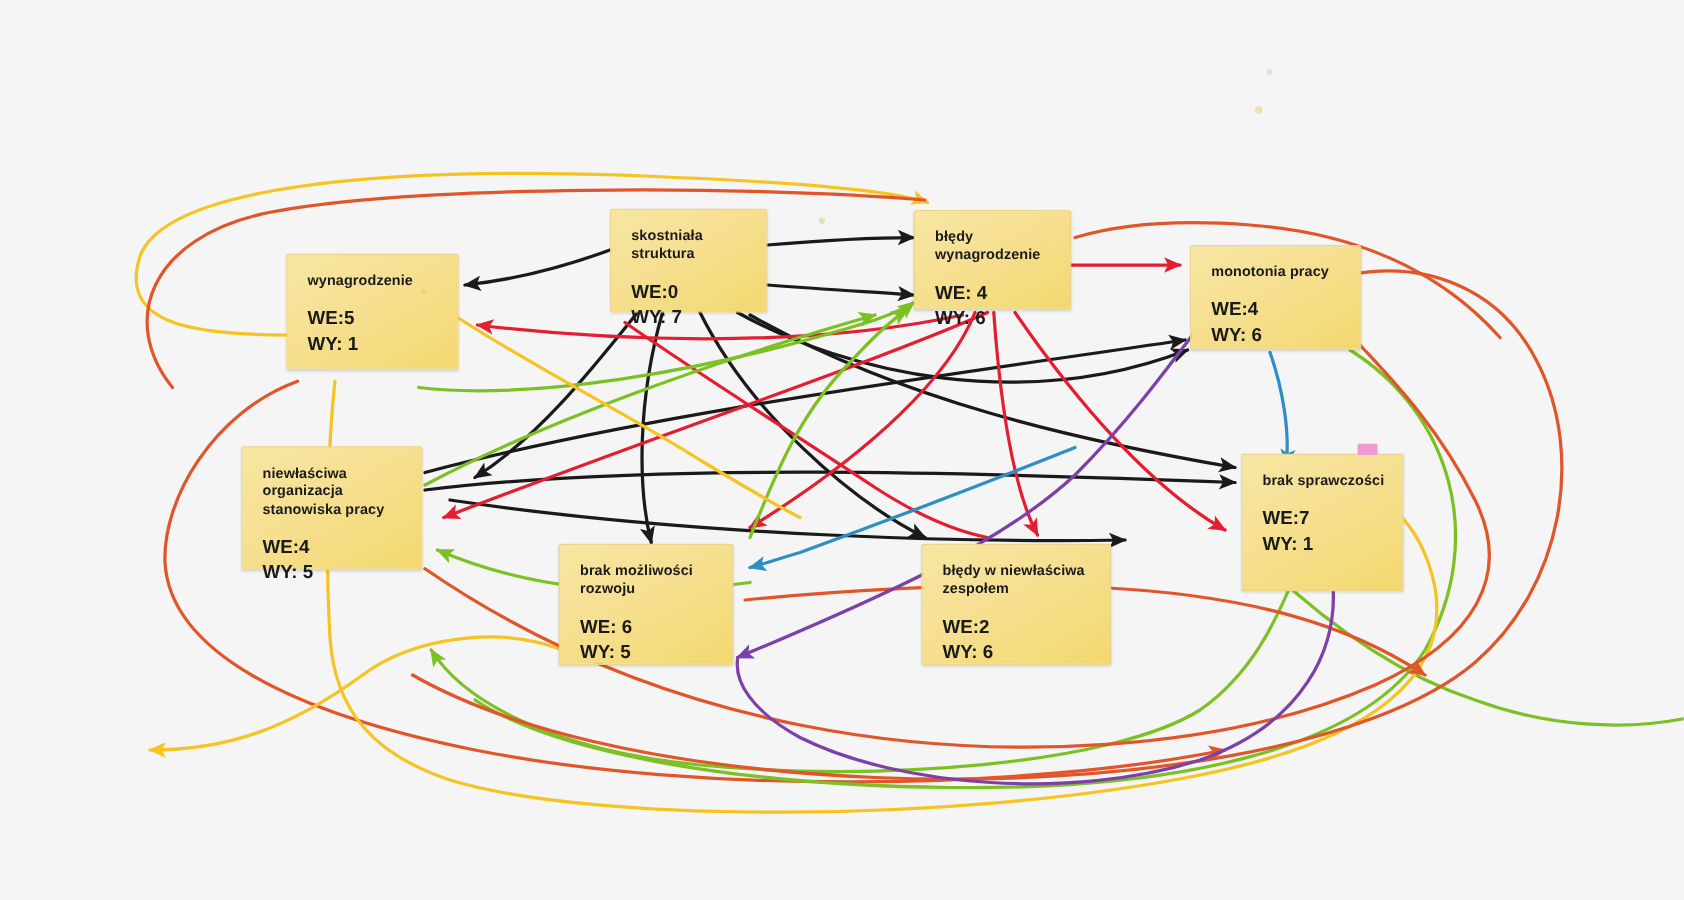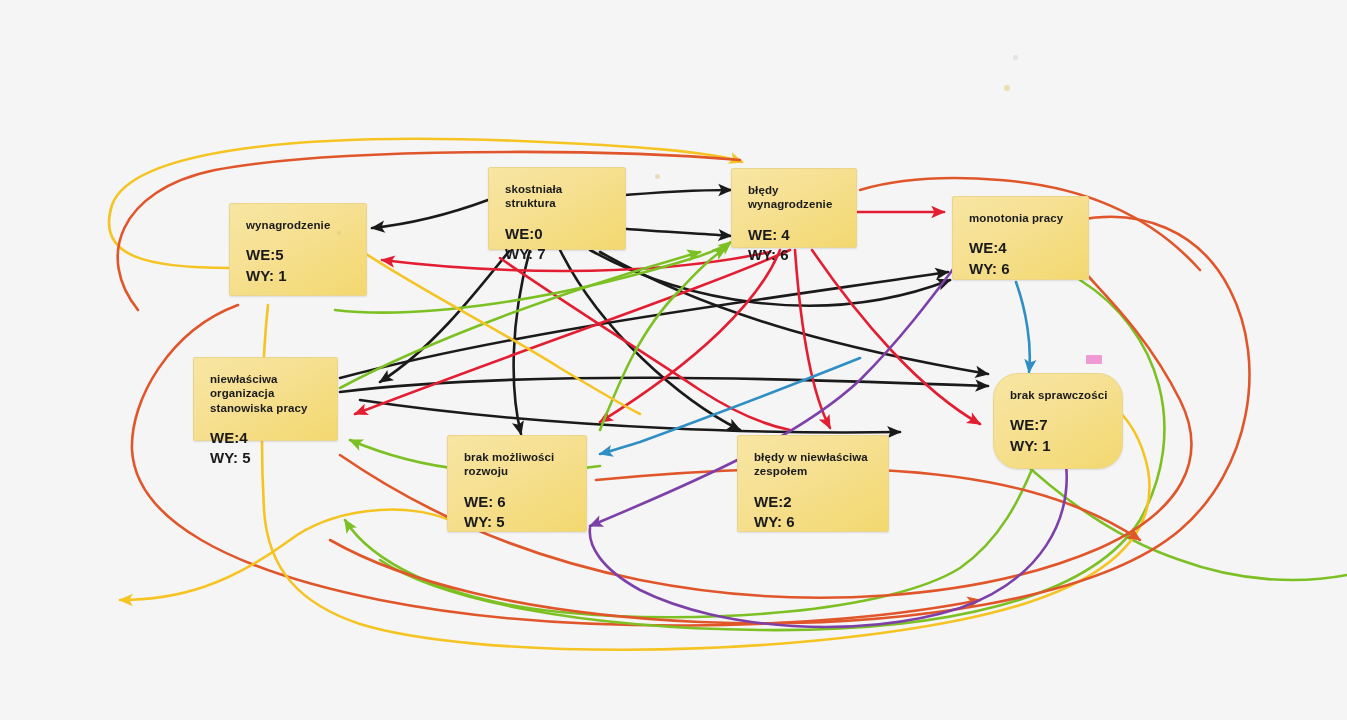--- a/index.html
+++ b/index.html
@@ -128,21 +128,21 @@
       <path d="M 596 480 C 700 470 790 466 880 470 C 1000 476 1080 500 1140 540" fill="none" stroke="#e0562a" stroke-width="2.6" stroke-linecap="round" marker-end="url(#ah1)"></path>
       <path d="M 340 455 C 420 510 520 556 640 580 C 800 612 980 600 1100 548 C 1180 512 1210 460 1180 400 C 1150 340 1110 300 1088 276" fill="none" stroke="#e0562a" stroke-width="2.6" stroke-linecap="round"></path>
       <path d="M 1079 220 C 1140 208 1200 230 1230 290 C 1268 364 1250 470 1180 530 C 1100 598 900 630 700 622 C 520 614 400 580 330 540" fill="none" stroke="#e0562a" stroke-width="2.6" stroke-linecap="round"></path>
       <path d="M 860 190 C 900 178 950 176 1000 180 C 1080 186 1150 214 1200 270" fill="none" stroke="#e0562a" stroke-width="2.6" stroke-linecap="round"></path>
       <path d="M 960 260 C 930 300 900 340 860 380 C 800 436 700 480 590 526" fill="none" stroke="#7d3fa8" stroke-width="2.6" stroke-linecap="round" marker-end="url(#ah5)"></path>
       <path d="M 1065 455 C 1075 520 1040 580 960 608 C 860 640 720 630 640 590 C 600 568 588 545 590 528" fill="none" stroke="#7d3fa8" stroke-width="2.6" stroke-linecap="round"></path>
       <path d="M 1016 282 C 1026 310 1032 345 1029 372" fill="none" stroke="#2f8ec4" stroke-width="2.6" stroke-linecap="round" marker-end="url(#ah6)"></path>
       <path d="M 860 358 C 780 390 700 420 640 442 C 620 448 608 452 600 454" fill="none" stroke="#2f8ec4" stroke-width="2.6" stroke-linecap="round" marker-end="url(#ah6)"></path>
     </svg>
   <div id="nodes">
-      <div class="node" style="left: 488px; top: 167px; width: 138px; height: 83px;">
+      <div class="node" style="left: 488px; top: 167px; width: 126px; height: 83px;">
         <div class="node-title">skostniała struktura</div>
         <div class="node-metrics">
           <div>WE:0</div>
           <div>WY: 7</div>
         </div>
       </div>
       <div class="node" style="left: 731px; top: 168px; width: 126px; height: 80px;">
         <div class="node-title">błędy
 wynagrodzenie</div>
         <div class="node-metrics">
@@ -157,21 +157,21 @@
           <div>WY: 6</div>
         </div>
       </div>
       <div class="node" style="left: 229px; top: 203px; width: 138px; height: 93px;">
         <div class="node-title">wynagrodzenie</div>
         <div class="node-metrics">
           <div>WE:5</div>
           <div>WY: 1</div>
         </div>
       </div>
-      <div class="node" style="left: 193px; top: 357px; width: 145px; height: 84px; padding-left: 16px;">
+      <div class="node" style="left: 193px; top: 357px; width: 145px; height: 99px; padding-left: 16px;">
         <div class="node-title">niewłaściwa
 organizacja
 stanowiska pracy</div>
         <div class="node-metrics">
           <div>WE:4</div>
           <div>WY: 5</div>
         </div>
       </div>
       <div class="node" style="left: 447px; top: 435px; width: 140px; height: 97px;">
         <div class="node-title">brak możliwości
@@ -182,21 +182,21 @@
         </div>
       </div>
       <div class="node" style="left: 737px; top: 435px; width: 152px; height: 97px;">
         <div class="node-title">błędy w niewłaściwa
 zespołem</div>
         <div class="node-metrics">
           <div>WE:2</div>
           <div>WY: 6</div>
         </div>
       </div>
-      <div class="node" style="left: 993px; top: 373px; width: 130px; height: 96px; border-radius: 25px;">
+      <div class="node" style="left: 993px; top: 363px; width: 130px; height: 110px;">
         <div class="node-title">brak sprawczości</div>
         <div class="node-metrics">
           <div>WE:7</div>
           <div>WY: 1</div>
         </div>
       </div>
     </div>
   <div id="markers">
       <div class="pink-marker" style="left: 1086px; top: 355px; background: rgb(240, 154, 212);"></div>
       <div class="speck" style="left: 1013px; top: 55px; width: 5px; height: 5px; background: rgb(207, 207, 207);"></div>

